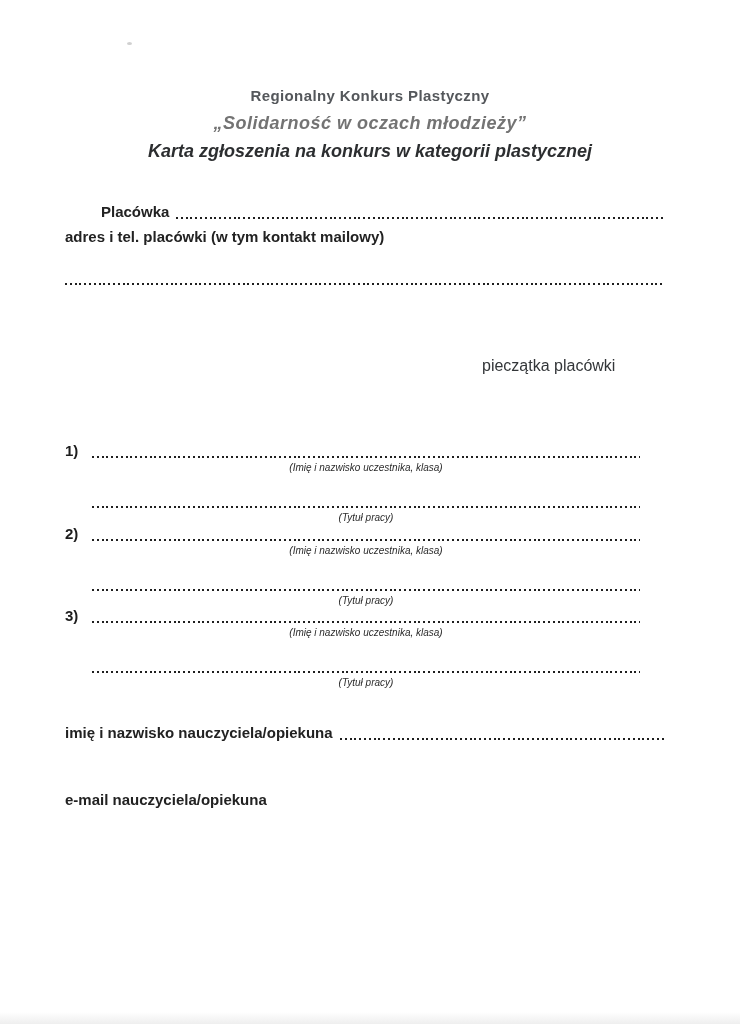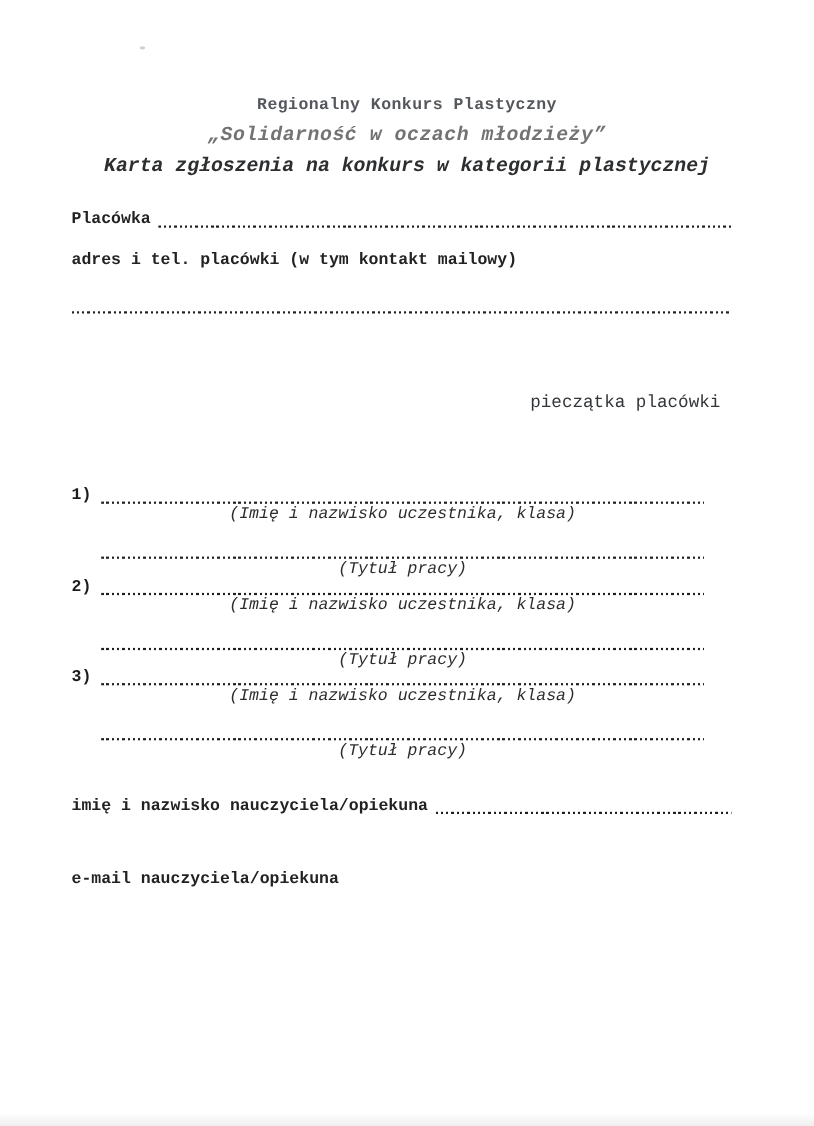--- a/index.html
+++ b/index.html
@@ -1,21 +1,21 @@
 <!DOCTYPE html>
 <html lang="pl"><head>
 <meta charset="utf-8">
 <style>
   html,body { margin:0; padding:0; background:#e9e9e9; }
   .page {
     position:relative;
     width:740px; height:1024px;
     margin:0 auto;
     background:#ffffff;
-    font-family:Liberation Mono, monospace;
+    font-family:Liberation Sans, sans-serif;
     color:#1e1e1e;
     overflow:hidden;
   }
 
   
   .hdr { position:absolute; top:86px; left:0; right:0; text-align:center; }
   .t1 { font-weight:bold; font-size:15px; letter-spacing:.4px; color:#54575b; line-height:20px; }
   .t2 { font-weight:bold; font-style:italic; font-size:18px; color:#737373; line-height:22px; margin-top:6px; letter-spacing:.5px; }
   .t3 { font-weight:bold; font-style:italic; font-size:18px; color:#2c2e30; line-height:20px; margin-top:7px; }
 
@@ -28,41 +28,41 @@
   .spaced { background:repeating-linear-gradient(90deg,#1f1f1f 0 2.1px,transparent 2.1px 8.2px); }
 
   
   .stamp { position:absolute; top:357px; left:482px; font-size:16px; color:#333639; }
 
   
   .entry { position:absolute; left:65px; right:100px; }
   .entry-row { display:flex; }
   .num { font-weight:bold; font-size:15px; line-height:19px; flex:0 0 27px; color:#1d1d1d; }
   .entry .leader { margin-left:0; margin-bottom:2px; }
-  .caption { padding-left:27px; text-align:center; font-style:italic; font-size:15px; line-height:13px; color:#2c2c2c; margin-top:1px; }
+  .caption { padding-left:27px; text-align:center; font-style:italic; font-size:10px; line-height:13px; color:#2c2c2c; margin-top:1px; }
   .row2 { padding-left:27px; margin-top:17px; height:19px; display:flex; }
 
   
   .scan-edge { position:absolute; left:0; right:0; bottom:0; height:12px;
     background:linear-gradient(to top, rgba(90,90,90,.10), rgba(90,90,90,0)); }
   .scan-speck { position:absolute; top:42px; left:127px; width:5px; height:3px;
     background:rgba(120,120,120,.35); border-radius:50%; }
 </style>
 </head>
 <body>
 
 <div class="page">
 
   <div class="hdr">
     <div class="t1">Regionalny Konkurs Plastyczny</div>
     <div class="t2">„Solidarność w oczach młodzieży”</div>
     <div class="t3">Karta zgłoszenia na konkurs w kategorii plastycznej</div>
   </div>
 
-  <div class="line" style="top:190px;">
+  <div class="line" style="top:202px;margin-left:36px;">
     <span class="lbl">Placówka</span>
     <span class="leader dense"></span>
   </div>
 
   <div class="line" style="top:227px;flex-direction:column;">
     <span class="lbl">adres i tel. placówki (w tym kontakt mailowy)</span>
     <span class="leader spaced"></span>
   </div>
 
   <div class="line" style="top:268px; height:20px;">

